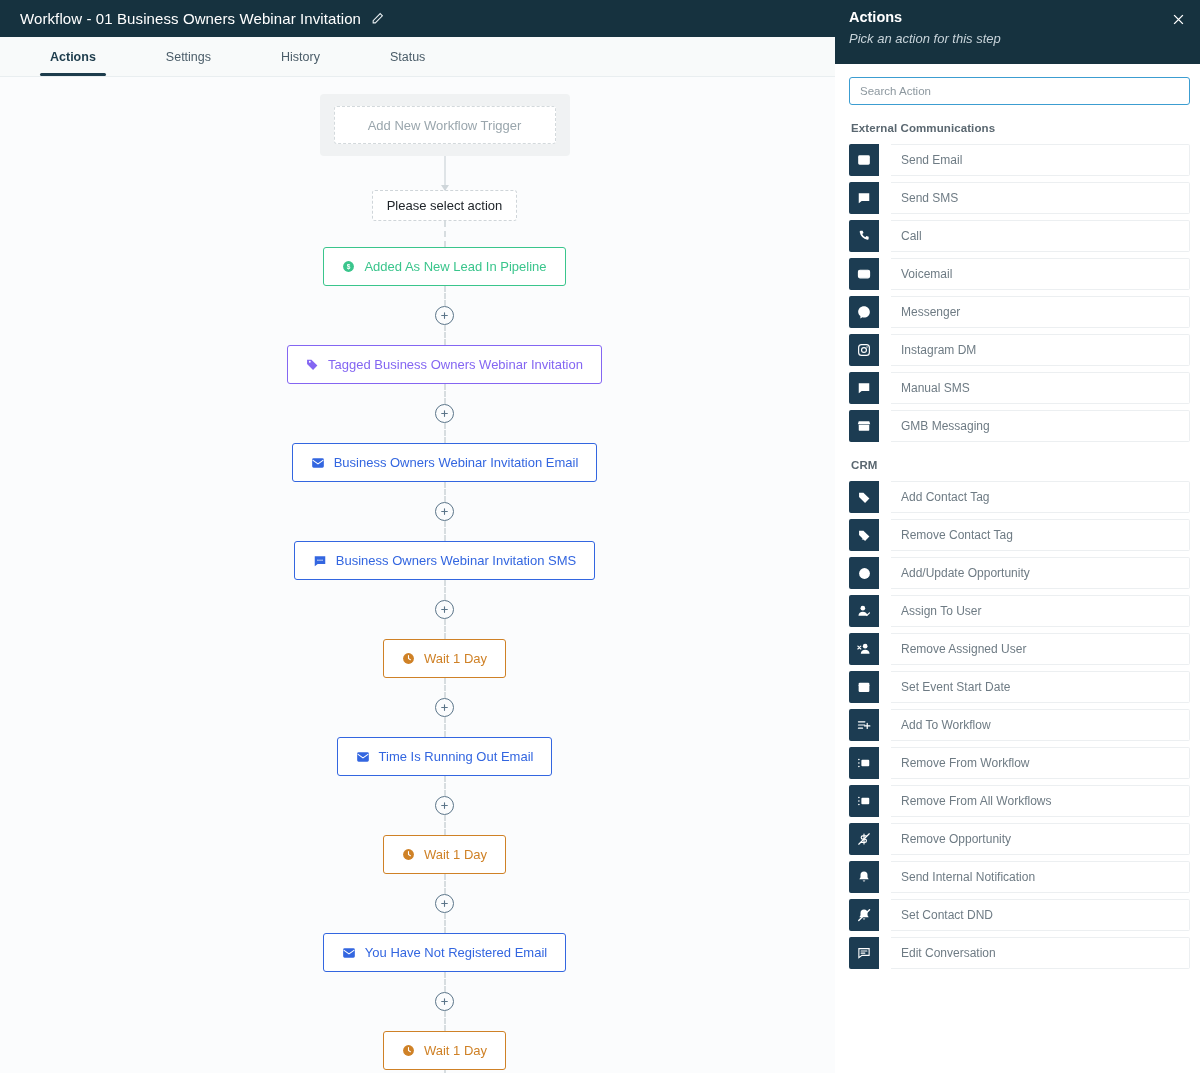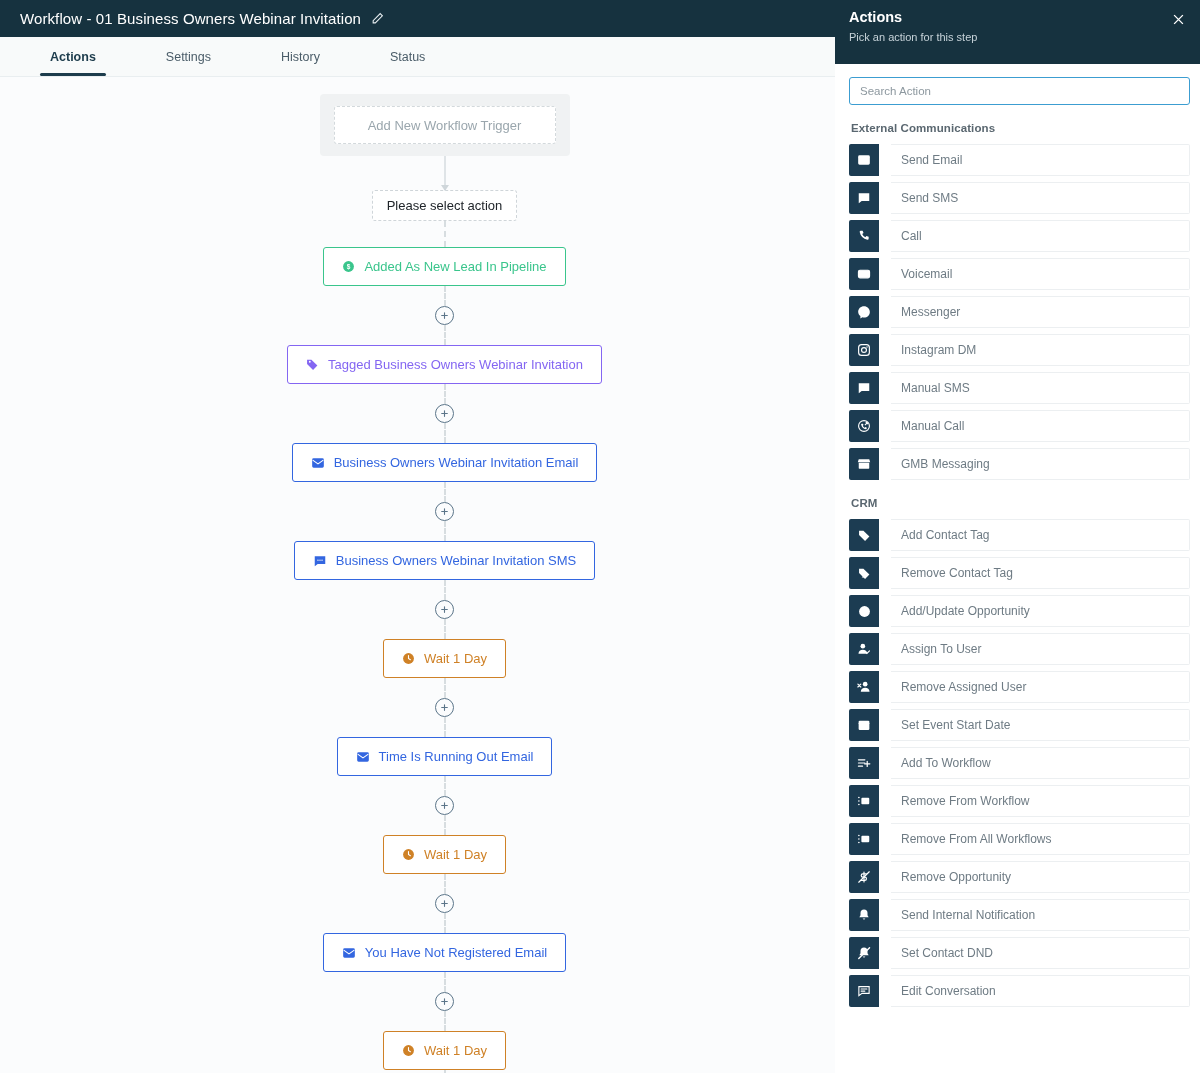--- a/index.html
+++ b/index.html
@@ -87,21 +87,21 @@
   
   .panel {
     width: 365px; height: 1073px; background: #ffffff;
     position: relative; display: flex; flex-direction: column;
   }
   .panel-head {
     background: #16323f; height: 64px; padding: 9px 18px 0 14px;
     position: relative; flex: none;
   }
   .panel-head h2 { color: #ffffff; font-size: 14.5px; font-weight: 700; }
-  .panel-head .sub { color: #c7d3d9; font-size: 11px; margin-top: 6px; }
+  .panel-head .sub { color: #c7d3d9; font-size: 13px; margin-top: 6px; font-style: italic; }
   .close-icon {
     position: absolute; top: 12px; right: 14px; color: #ffffff;
     cursor: pointer; line-height: 1;
   }
 
   .panel-body { flex: 1; overflow: hidden; padding: 13px 10px 0 14px; }
 
   .search-box {
     width: 341px; height: 28px; border: 1.4px solid #3c9dd1; border-radius: 3px;
     background: #fff; padding: 0 10px; font-size: 11.5px; color: #4d5b64;
@@ -397,30 +397,20 @@
             <div class="ai-ico">
               <svg width="14" height="14" viewBox="0 0 24 24" fill="currentColor">
                 <path d="M3 4h18v13H8l-5 4V4z"></path>
                 <path d="M15.5 7l2 2-6 6H9.5v-2l6-6z" fill="#fff"></path>
               </svg>
             </div>
             <div class="ai-label">Manual SMS</div>
           </div>
           <div class="action-item">
             <div class="ai-ico">
-              <svg width="14" height="14" viewBox="0 0 24 24" fill="none" stroke="currentColor" stroke-width="1.9">
-                <circle cx="12" cy="12" r="9.3"></circle>
-                <path d="M8.2 8.2h2l1 2.2-1.3 1a7.5 7.5 0 003.4 3.4l1-1.3 2.2 1v2a1.2 1.2 0 01-1.3 1.2A11 11 0 017 9.5a1.2 1.2 0 011.2-1.3z" fill="currentColor" stroke="none"></path>
-                <path d="M13.5 10.5L18 6m0 0h-3.2M18 6v3.2"></path>
-              </svg>
-            </div>
-            <div class="ai-label">Manual Call</div>
-          </div>
-          <div class="action-item">
-            <div class="ai-ico">
               <svg width="14" height="14" viewBox="0 0 24 24" fill="currentColor">
                 <path d="M3 4h18l1.6 5H1.4L3 4z"></path>
                 <rect x="3" y="10" width="18" height="10" rx="1"></rect>
                 <circle cx="12" cy="16" r="1.9" fill="#fff"></circle>
               </svg>
             </div>
             <div class="ai-label">GMB Messaging</div>
           </div>
           <div class="group-title">CRM</div>
           <div class="action-item">

